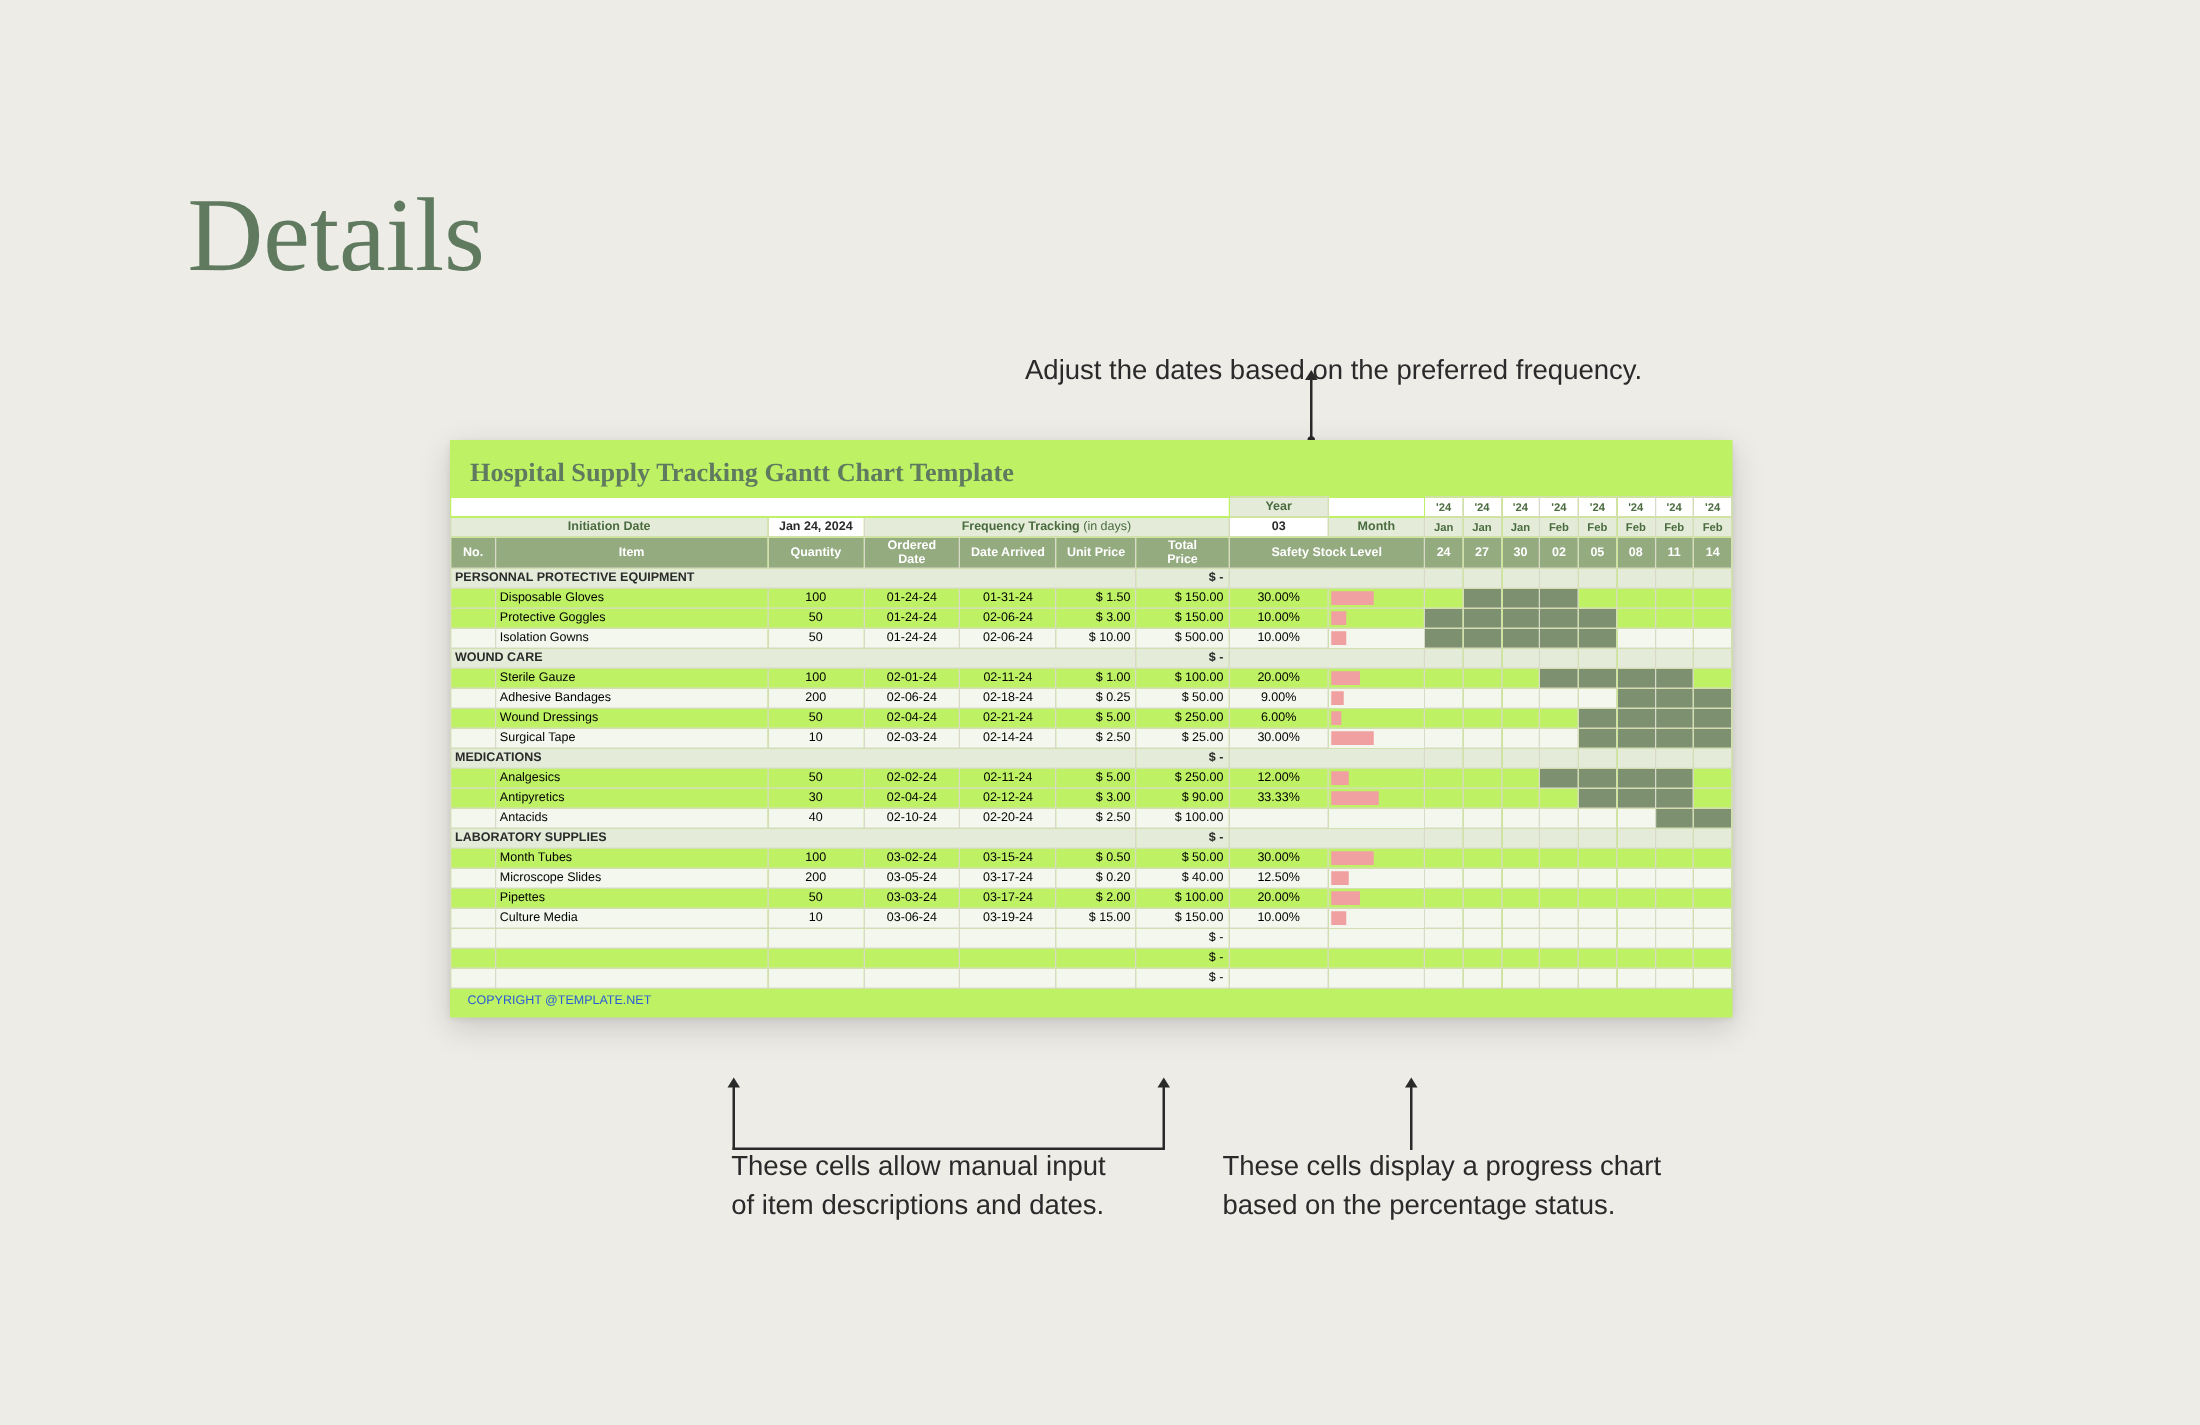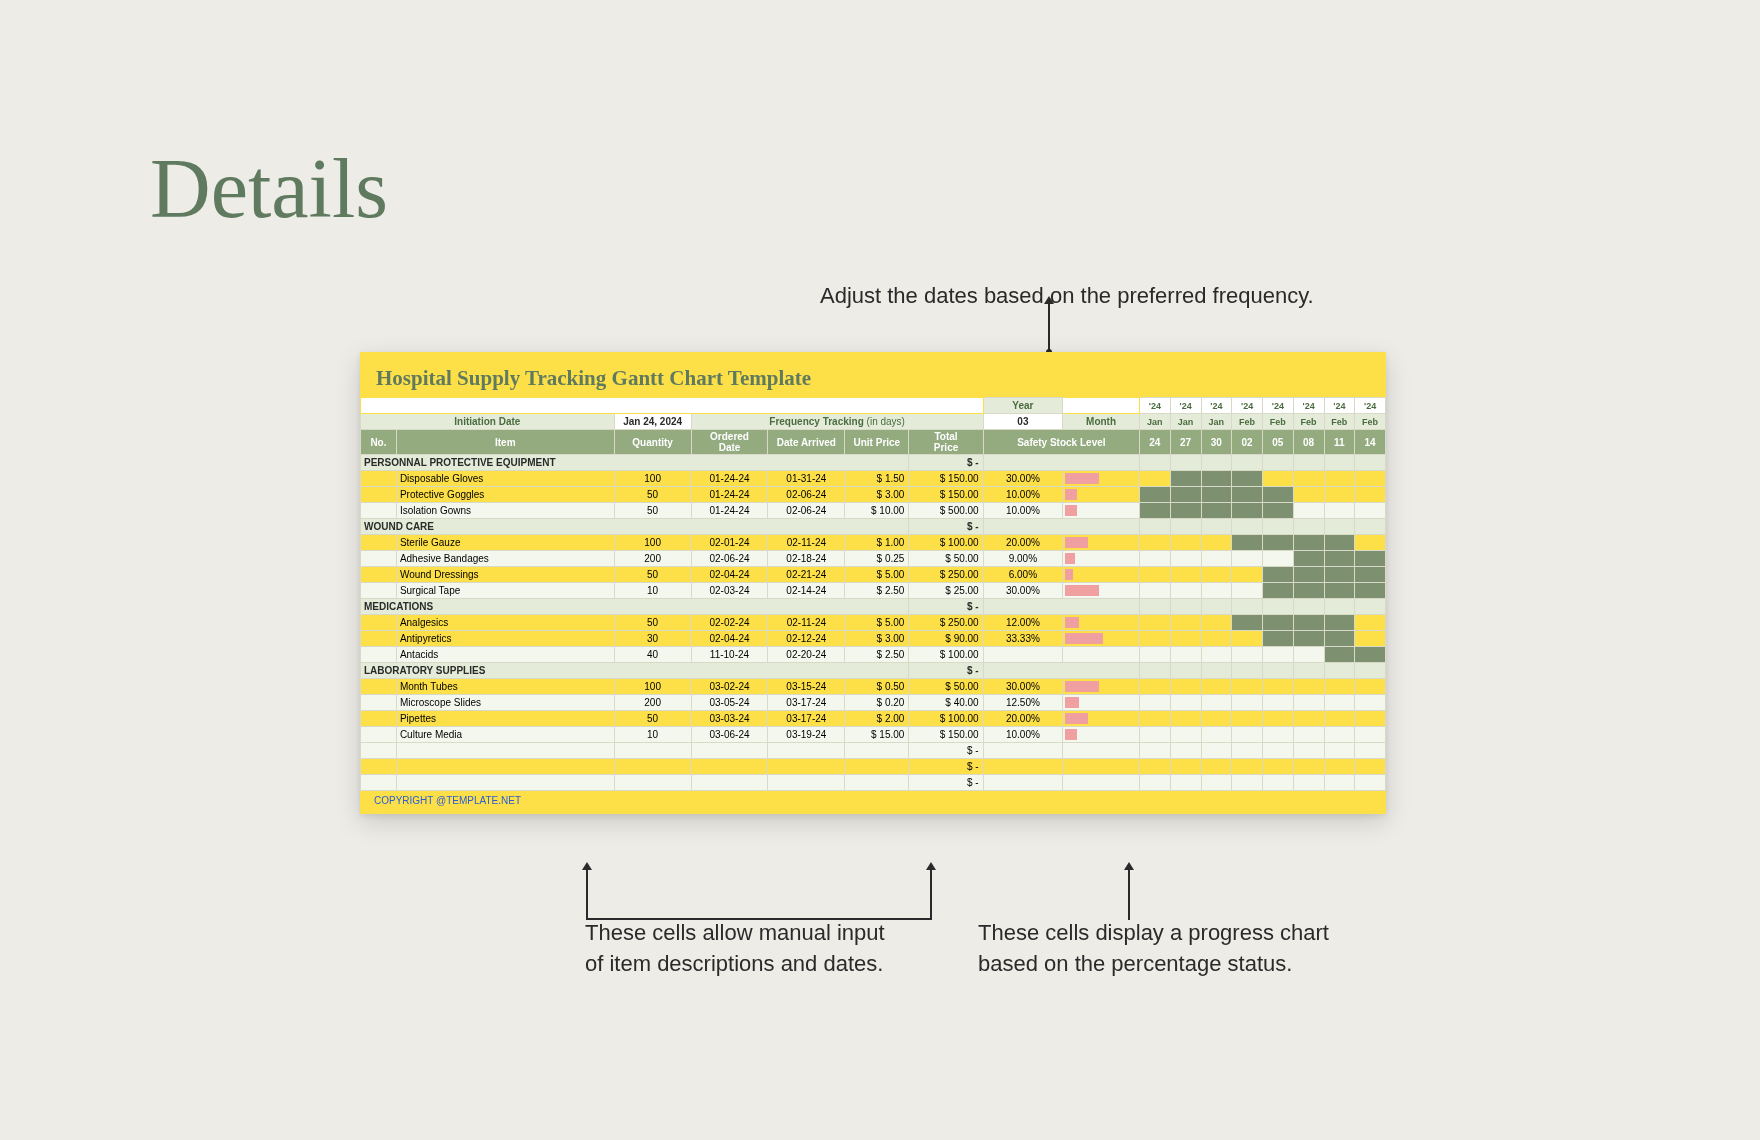--- a/index.html
+++ b/index.html
@@ -43,21 +43,21 @@
   .arr-bl .v2{position:absolute;bottom:0;left:344px;width:2px;height:52px;background:#2a2a2a;}
   .arr-bl .v2::after{content:'';position:absolute;top:-6px;left:-4px;width:0;height:0;border-left:5px solid transparent;border-right:5px solid transparent;border-bottom:8px solid #2a2a2a;}
   .arr-br { left:1128px; bottom:220px; width:2px; height:52px; }
   .arr-br::after { top:-6px; left:-4px; border-bottom:8px solid #2a2a2a; }
 
   .sheet {
     position: absolute;
     left: 360px;
     top: 352px;
     width: 1026px;
-    background: #fde047;
+    background: #bef264;
     box-shadow: 0 8px 24px rgba(0,0,0,0.15), 0 2px 6px rgba(0,0,0,0.08);
     padding: 14px 0 6px 0;
   }
   .sheet-title {
     font-family: Georgia, serif;
     color: #5f7a5f;
     font-size: 21px;
     font-weight: 600;
     padding: 0 16px 6px 16px;
   }
@@ -408,21 +408,21 @@
           <td></td>
           <td class="g-on"></td>
           <td class="g-on"></td>
           <td class="g-on"></td>
           <td></td>
         </tr>
         <tr class="alt">
           <td></td>
           <td>Antacids</td>
           <td class="num">40</td>
-          <td class="num">11-10-24</td>
+          <td class="num">02-10-24</td>
           <td class="num">02-20-24</td>
           <td class="money">$    2.50</td>
           <td class="money">$  100.00</td>
           <td class="pct"></td>
           <td class="bar-cell"></td>
           <td></td>
           <td></td>
           <td></td>
           <td></td>
           <td></td>

